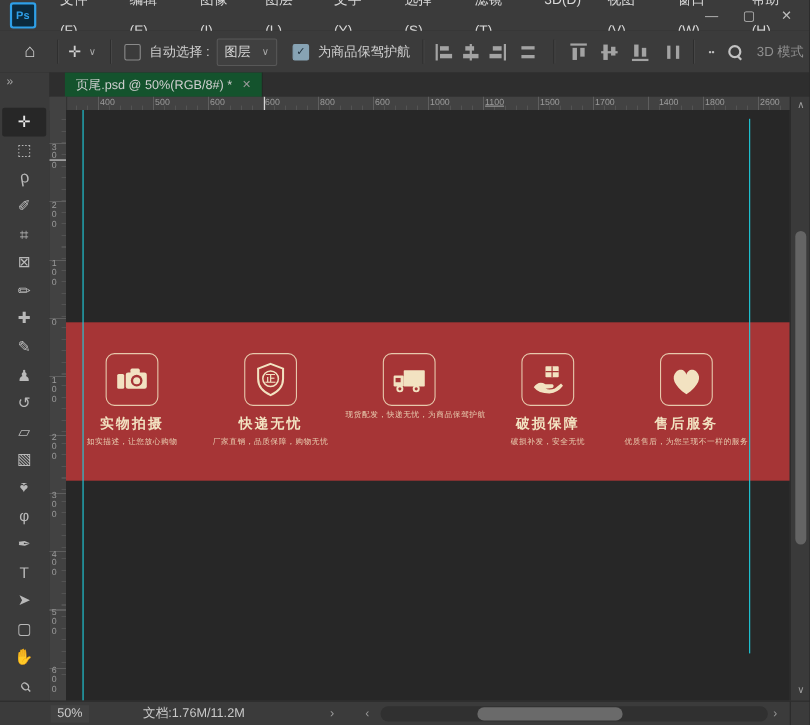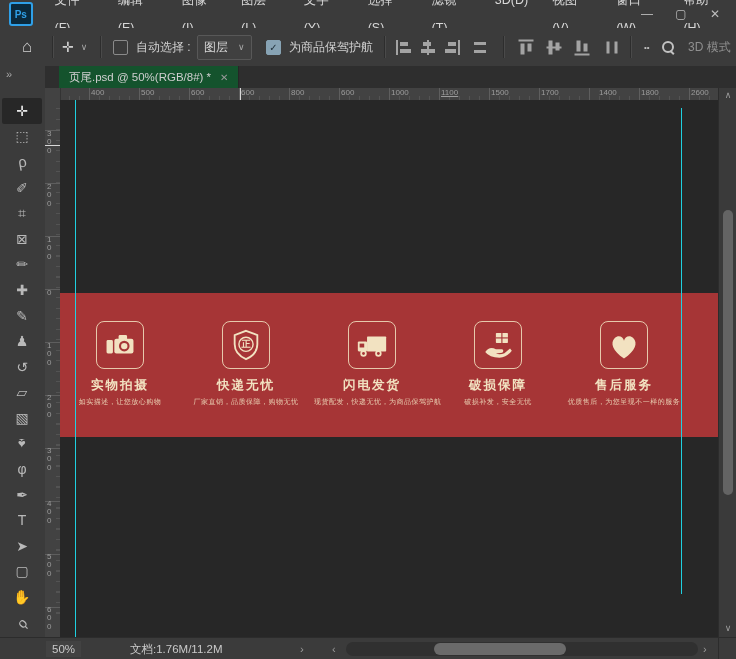--- a/index.html
+++ b/index.html
@@ -360,21 +360,20 @@
           <svg width="34" height="34" viewBox="0 0 48 48">
             <rect x="4" y="19" width="13" height="14" rx="1.5" class="cream" fill="#f2e2c1"></rect>
             <rect x="17" y="12" width="27" height="21" rx="1" class="cream" fill="#f2e2c1"></rect>
             <rect x="6.5" y="22" width="6.5" height="5.5" class="red" fill="#a63536"></rect>
             <circle cx="12" cy="36" r="4.5" class="cream" fill="#f2e2c1"></circle>
               <circle cx="12" cy="36" r="2" class="red" fill="#a63536"></circle>
             <circle cx="33" cy="36" r="4.5" class="cream" fill="#f2e2c1"></circle>
               <circle cx="33" cy="36" r="2" class="red" fill="#a63536"></circle>
           </svg>
         </div>
-        <div class="svc-title" data-name="service-title">闪电发货</div>
         <div class="svc-sub" data-name="service-subtitle">现货配发，快递无忧，为商品保驾护航</div>
       </div>
 
       <div class="service-item" style="left:506px;" data-name="service-item-aftersale">
         <div class="svc-iconbox" data-name="heart-icon">
           <svg width="34" height="34" viewBox="0 0 48 48">
             <path d="M24 43 C8 32 4 21 11 14 C16 9 23 12 24 18 C25 12 32 9 37 14 C44 21 40 32 24 43 Z" class="cream" fill="#f2e2c1"></path>
           </svg>
         </div>
         <div class="svc-title" data-name="service-title">售后服务</div>

